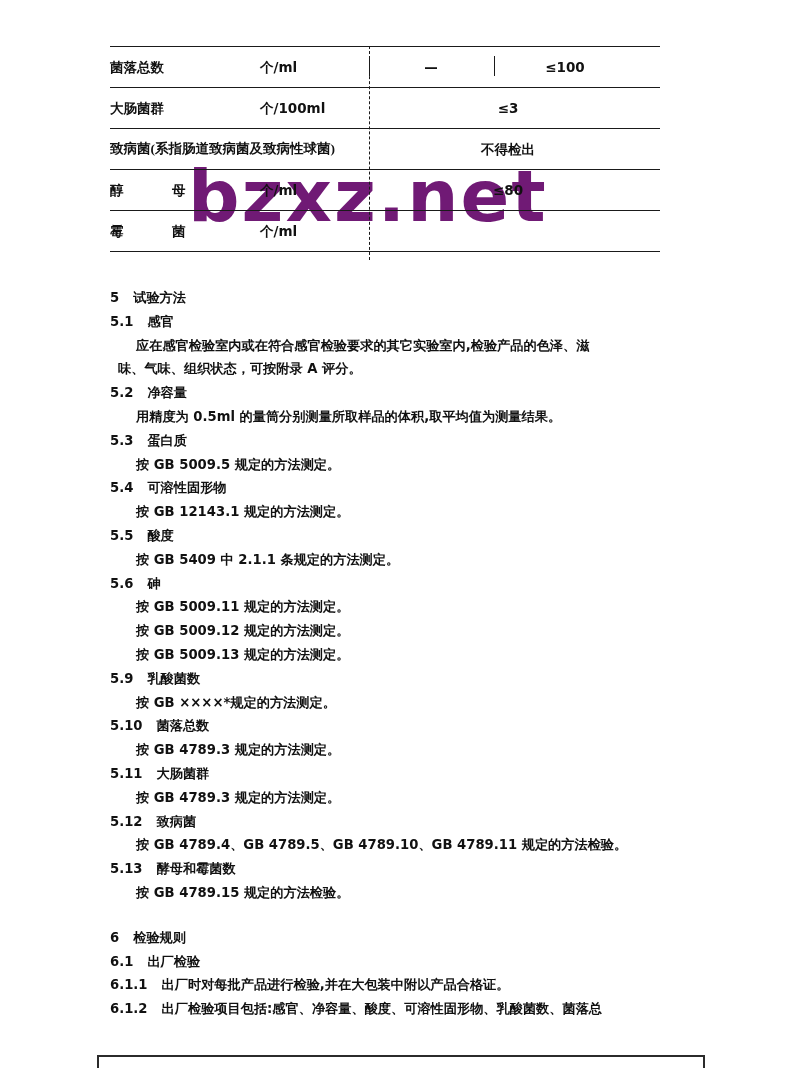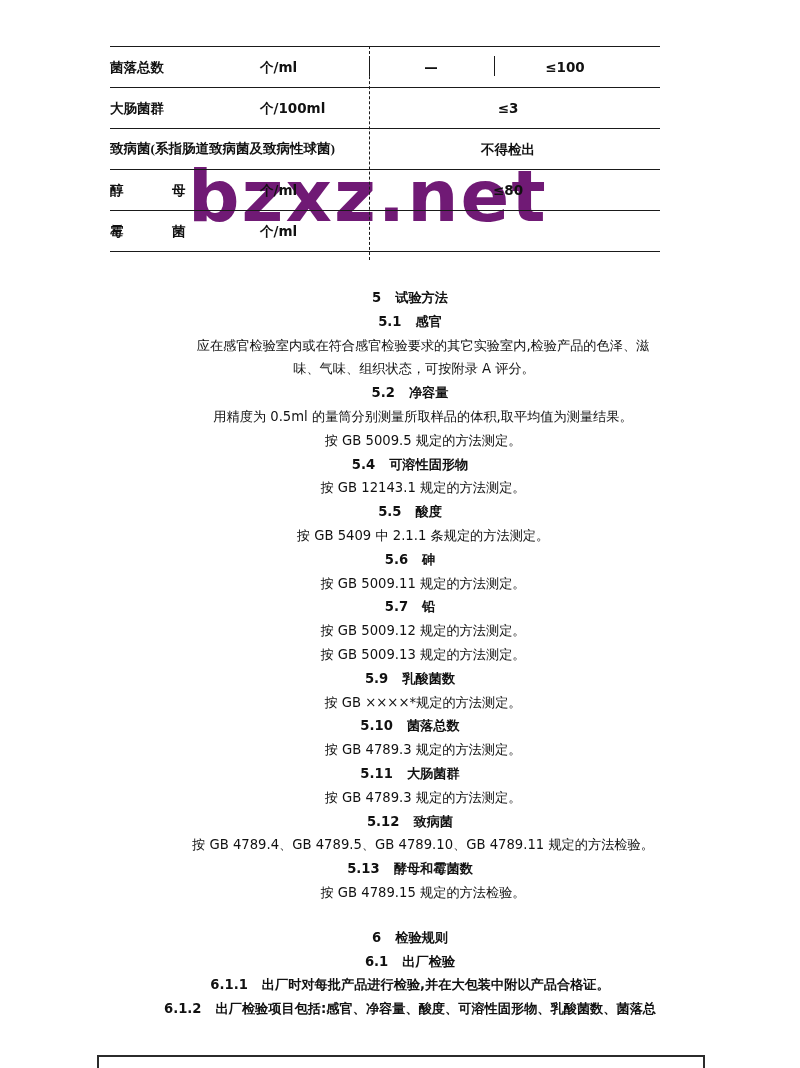--- a/index.html
+++ b/index.html
@@ -104,36 +104,35 @@
     z-index: 2;
   }
 
   
   #body-text {
     position: absolute;
     left: 110px;
     top: 286px;
     width: 600px;
     z-index: 3;
-    text-align: center;
   }
   .clause {
     font-size: 13.2px;
     font-weight: 700;
     line-height: 23.8px;
     color: #111111;
     white-space: nowrap;
     font-family: "DejaVu Sans", "Liberation Sans", sans-serif;
   }
   .clause .num { display: inline-block; }
   .clause .gap-m { display: inline-block; width: 14px; }
 
   .para {
     font-size: 13.2px;
-    font-weight: 400;
+    font-weight: 700;
     line-height: 23.8px;
     color: #111111;
     font-family: "DejaVu Sans", "Liberation Sans", sans-serif;
     white-space: nowrap;
   }
   .para.indent  { padding-left: 26px; }
   .para.indent2 { padding-left: 8px; }
   .spacer { height: 21px; }
 
   
@@ -216,40 +215,40 @@
       <span class="num">5.1</span><span class="gap-m"></span><span>感官</span>
     </div>
     <div class="para indent">应在感官检验室内或在符合感官检验要求的其它实验室内,检验产品的色泽、滋</div>
     <div class="para indent2">味、气味、组织状态，可按附录 A 评分。</div>
 
     <div class="clause">
       <span class="num">5.2</span><span class="gap-m"></span><span>净容量</span>
     </div>
     <div class="para indent">用精度为 0.5ml 的量筒分别测量所取样品的体积,取平均值为测量结果。</div>
 
+    <div class="clause">
+      <span class="num">5.3</span><span class="gap-m"></span><span>蛋白质</span>
+    </div>
     <div class="para indent">按 GB 5009.5 规定的方法测定。</div>
 
     <div class="clause">
       <span class="num">5.4</span><span class="gap-m"></span><span>可溶性固形物</span>
     </div>
     <div class="para indent">按 GB 12143.1 规定的方法测定。</div>
 
     <div class="clause">
       <span class="num">5.5</span><span class="gap-m"></span><span>酸度</span>
     </div>
     <div class="para indent">按 GB 5409 中 2.1.1 条规定的方法测定。</div>
 
     <div class="clause">
       <span class="num">5.6</span><span class="gap-m"></span><span>砷</span>
     </div>
     <div class="para indent">按 GB 5009.11 规定的方法测定。</div>
 
-    <div class="clause">
-      <span class="num">5.7</span><span class="gap-m"></span><span>铅</span>
-    </div>
     <div class="para indent">按 GB 5009.12 规定的方法测定。</div>
 
     <div class="para indent">按 GB 5009.13 规定的方法测定。</div>
 
     <div class="clause">
       <span class="num">5.9</span><span class="gap-m"></span><span>乳酸菌数</span>
     </div>
     <div class="para indent">按 GB ××××*规定的方法测定。</div>
 
     <div class="clause">

